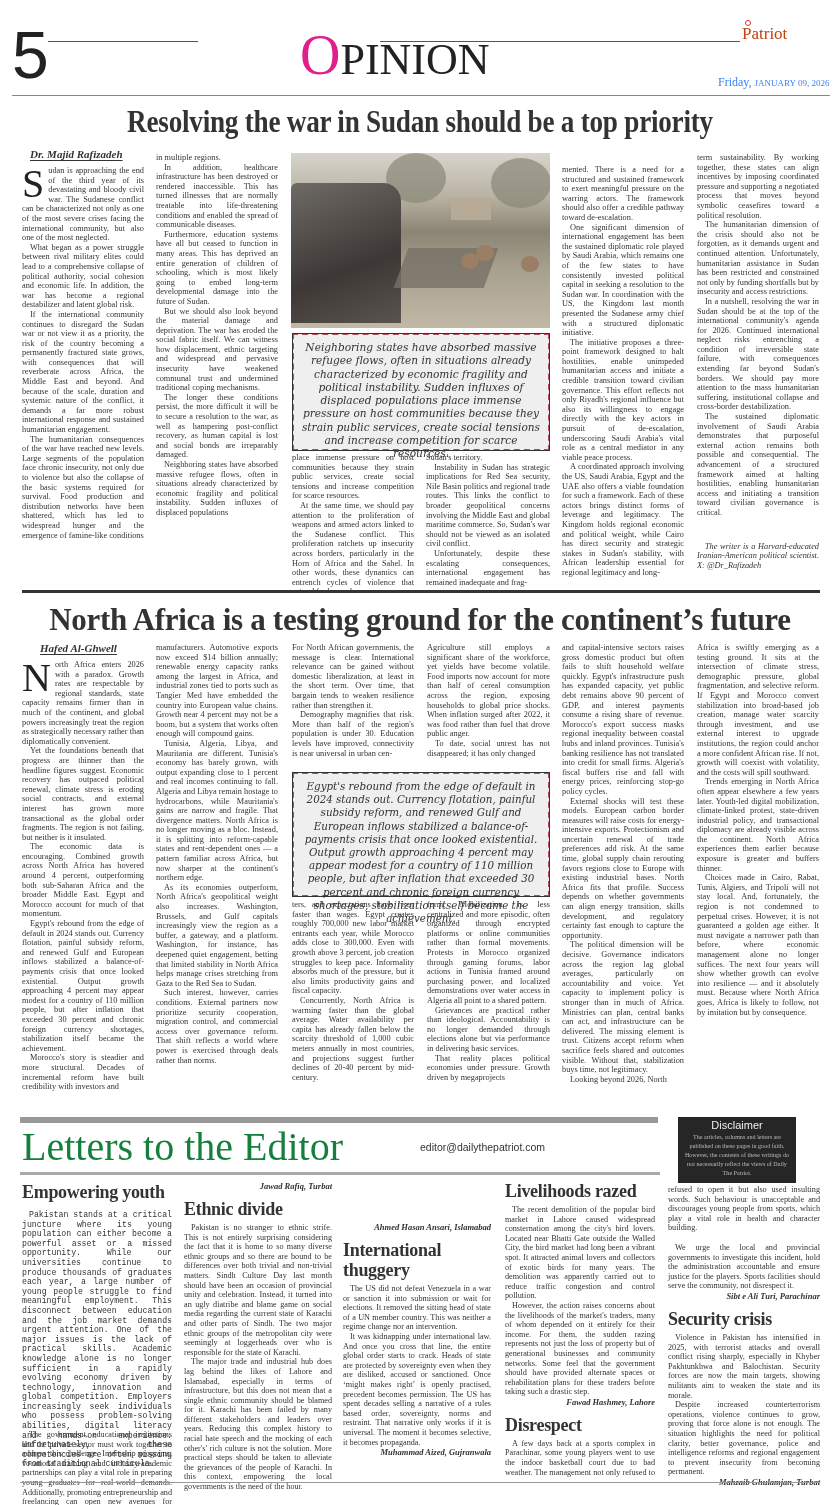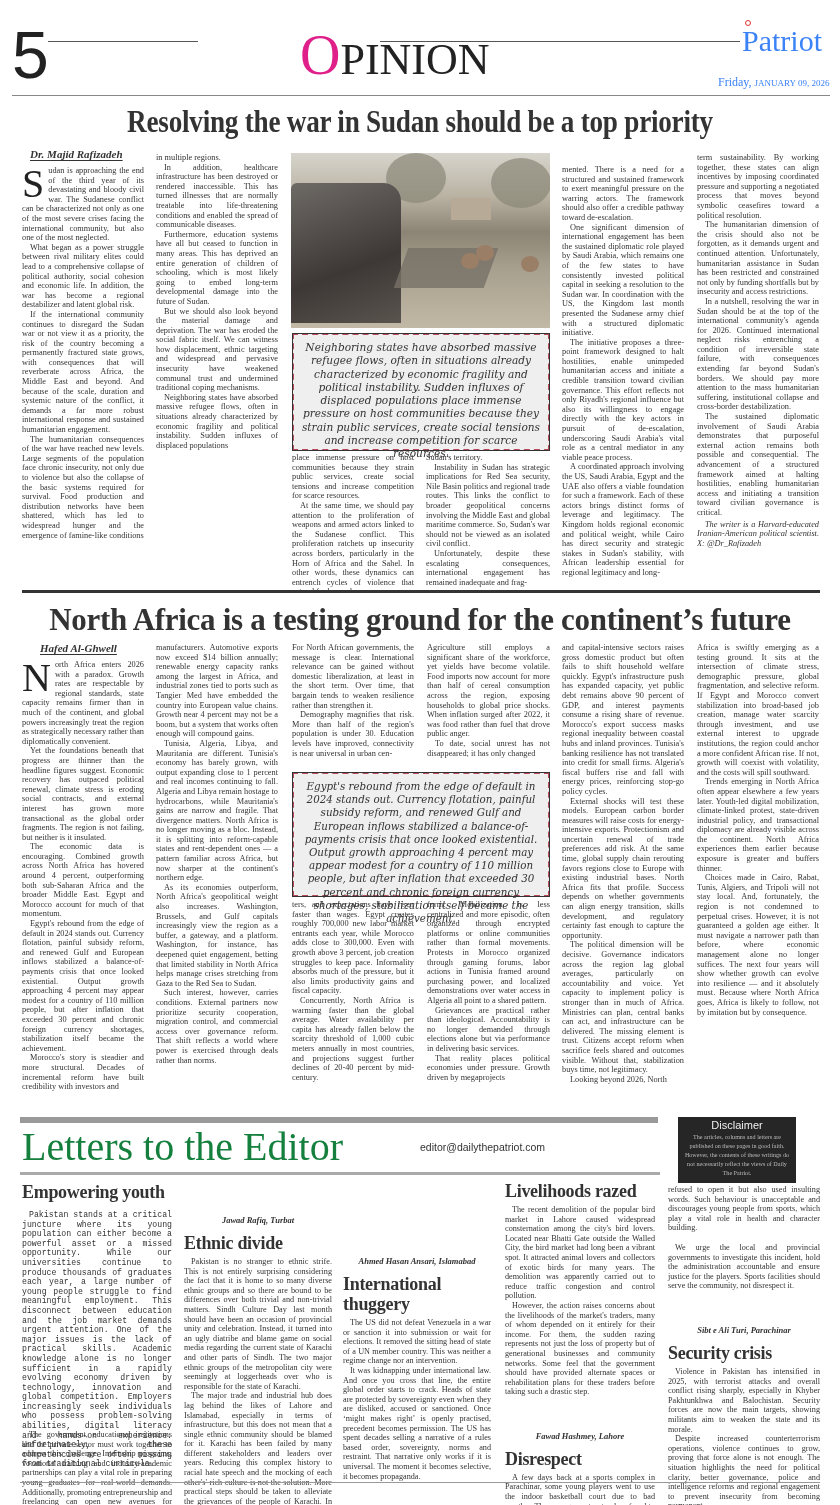--- a/index.html
+++ b/index.html
@@ -7,21 +7,21 @@
   .abs { position: absolute; }
   .body-text { font-family: "Liberation Serif", serif; font-size: 8.3px; line-height: 9.6px; text-align: justify; color: #333; hyphens: auto; }
   .body-text p { text-indent: 8px; }
   .body-text p.first { text-indent: 0; }
 
   
   .page-num { left: 12px; top: 22px; font-family: "Liberation Sans", sans-serif; font-size: 66px; line-height: 66px; color: #222; }
   .mast-line { top: 41px; height: 1px; background: #555; }
   .section-title { left: 300px; top: 30px; font-family: "Liberation Serif", serif; font-size: 44px; line-height: 50px; color: #222; letter-spacing: 0px; }
   .section-title .o { color: #e0208a; font-size: 56px; }
-  .brand { left: 742px; top: 24px; font-family: "Liberation Serif", serif; font-size: 30px; color: #3b82f6; }
+  .brand { left: 742px; top: 24px; font-family: "Liberation Serif", serif; font-size: 17px; color: #c2410c; }
   .brand-mark { left: 745px; top: 20px; width: 6px; height: 6px; border: 1px solid #d33; border-radius: 50%; }
   .dateline { left: 718px; top: 75px; font-family: Liberation Serif, serif; font-size: 12px; color: #3b82f6; white-space: nowrap; }
   .dateline .small { font-size: 9px; }
   .rule-top { left: 12px; top: 95px; width: 818px; height: 1px; background: #888; }
 
   .headline { font-family: "Liberation Serif", serif; font-weight: bold; color: #333; text-align: center; white-space: nowrap; letter-spacing: -0.3px; }
   .h1 { left: 0; width: 840px; top: 100px; font-size: 32px; line-height: 42px; transform: scaleX(0.85); transform-origin: center; }
   .h2 { left: 0; width: 840px; top: 600px; font-size: 31px; line-height: 40px; }
 
   .byline { font-family: "Liberation Serif", serif; font-style: italic; font-weight: bold; font-size: 11px; color: #333; text-decoration: underline; text-underline-offset: 2px; }
@@ -46,21 +46,21 @@
   .letters-band-top2 { left: 400px; top: 1117px; width: 258px; height: 6px; background: #999; }
   .letters-title { left: 22px; top: 1125px; font-family: "Liberation Serif", serif; font-size: 40px; line-height: 44px; color: #15803d; }
   .letters-band-bot { left: 20px; top: 1172px; width: 640px; height: 3px; background: #aaa; }
   .email { left: 420px; top: 1141px; font-family: "Liberation Sans", sans-serif; font-size: 10.5px; color: #333; }
   .disclaimer { left: 678px; top: 1117px; width: 118px; height: 66px; background: #262626; color: #ddd; text-align: center; padding-top: 2px; }
   .disclaimer .dt { font-family: "Liberation Sans", sans-serif; font-size: 11px; color: #eee; }
   .disclaimer .dd { font-family: "Liberation Serif", serif; font-size: 6.1px; line-height: 9px; color: #bbb; padding: 2px 4px; }
   .lt { font-family: "Liberation Serif", serif; font-weight: bold; color: #333; font-size: 18px; line-height: 20px; letter-spacing: -0.3px; }
   .letter-text { font-family: "Liberation Serif", serif; font-size: 8.2px; line-height: 9.6px; text-align: justify; color: #333; }
   .letter-text p { text-indent: 7px; }
-  .letter-sig { font-family: "Liberation Serif", serif; font-style: italic; font-weight: bold; font-size: 8.5px; text-align: center; color: #333; margin-top: 34px; }
+  .letter-sig { font-family: "Liberation Serif", serif; font-style: italic; font-weight: bold; font-size: 8.5px; text-align: right; color: #333; }
   .rule-bottom { left: 20px; top: 1482px; width: 800px; height: 1px; background: #999; }
 </style>
 </head>
 <body>
 
 <div class="abs page-num">5</div>
 <div class="abs mast-line" style="left:48px;width:150px;"></div>
 <div class="abs mast-line" style="left:380px;width:360px;"></div>
 <div class="abs section-title"><span class="o">O</span><span>PINION</span></div>
 <div class="abs brand-mark"></div>
@@ -75,20 +75,21 @@
   <p class="first"><span class="dropcap">S</span><span>udan is approaching the end of the third year of its devastating and bloody civil war. The Sudanese conflict can be characterized not only as one of the most severe crises facing the international community, but also one of the most neglected.</span></p>
   <p>What began as a power struggle between rival military elites could lead to a comprehensive collapse of political authority, social cohesion and economic life. In addition, the war has become a regional destabilizer and latent global risk.</p>
   <p>If the international community continues to disregard the Sudan war or not view it as a priority, the risk of the country becoming a permanently fractured state grows, with consequences that will reverberate across Africa, the Middle East and beyond. And because of the scale, duration and systemic nature of the conflict, it demands a far more robust international response and sustained humanitarian engagement.</p>
   <p>The humanitarian consequences of the war have reached new levels. Large segments of the population face chronic insecurity, not only due to violence but also the collapse of the basic systems required for survival. Food production and distribution networks have been shattered, which has led to widespread hunger and the emergence of famine-like conditions</p>
 </div>
 <div class="abs body-text" style="left:156px;top:153px;width:122px;height:437px;overflow:hidden;">
   <p class="first">in multiple regions.</p>
   <p>In addition, healthcare infrastructure has been destroyed or rendered inaccessible. This has turned illnesses that are normally treatable into life-threatening conditions and enabled the spread of communicable diseases.</p>
   <p>Furthermore, education systems have all but ceased to function in many areas. This has deprived an entire generation of children of schooling, which is most likely going to embed long-term developmental damage into the future of Sudan.</p>
   <p>But we should also look beyond the material damage and deprivation. The war has eroded the social fabric itself. We can witness how displacement, ethnic targeting and widespread and pervasive insecurity have weakened communal trust and undermined traditional coping mechanisms.</p>
+  <p>The longer these conditions persist, the more difficult it will be to secure a resolution to the war, as well as hampering post-conflict recovery, as human capital is lost and social bonds are irreparably damaged.</p>
   <p>Neighboring states have absorbed massive refugee flows, often in situations already characterized by economic fragility and political instability. Sudden influxes of displaced populations</p>
 </div>
 
 <div class="abs photo">
   <div class="tree" style="left:95px;top:0;"></div>
   <div class="tree" style="left:200px;top:5px;"></div>
   <div class="house"></div>
   <div class="veh"></div>
   <div class="debris"></div>
   <div class="pot" style="left:170px;top:100px;"></div>
@@ -110,21 +111,21 @@
   <p class="first">mented. There is a need for a structured and sustained framework to exert meaningful pressure on the warring actors. The framework should also offer a credible pathway toward de-escalation.</p>
   <p>One significant dimension of international engagement has been the sustained diplomatic role played by Saudi Arabia, which remains one of the few states to have consistently invested political capital in seeking a resolution to the Sudan war. In coordination with the US, the Kingdom last month presented the Sudanese army chief with a structured diplomatic initiative.</p>
   <p>The initiative proposes a three-point framework designed to halt hostilities, enable unimpeded humanitarian access and initiate a credible transition toward civilian governance. This effort reflects not only Riyadh's regional influence but also its willingness to engage directly with the key actors in pursuit of de-escalation, underscoring Saudi Arabia's vital role as a central mediator in any viable peace process.</p>
   <p>A coordinated approach involving the US, Saudi Arabia, Egypt and the UAE also offers a viable foundation for such a framework. Each of these actors brings distinct forms of leverage and legitimacy. The Kingdom holds regional economic and political weight, while Cairo has direct security and strategic stakes in Sudan's stability, with African leadership essential for regional legitimacy and long-</p>
 </div>
 <div class="abs body-text" style="left:697px;top:153px;width:122px;height:437px;overflow:hidden;">
   <p class="first">term sustainability. By working together, these states can align incentives by imposing coordinated pressure and supporting a negotiated process that moves beyond symbolic ceasefires toward a political resolution.</p>
   <p>The humanitarian dimension of the crisis should also not be forgotten, as it demands urgent and continued attention. Unfortunately, humanitarian assistance in Sudan has been restricted and constrained not only by funding shortfalls but by insecurity and access restrictions.</p>
   <p>In a nutshell, resolving the war in Sudan should be at the top of the international community's agenda for 2026. Continued international neglect risks entrenching a condition of irreversible state failure, with consequences extending far beyond Sudan's borders. We should pay more attention to the mass humanitarian suffering, institutional collapse and cross-border destabilization.</p>
   <p>The sustained diplomatic involvement of Saudi Arabia demonstrates that purposeful external action remains both possible and consequential. The advancement of a structured framework aimed at halting hostilities, enabling humanitarian access and initiating a transition toward civilian governance is critical.</p>
-  <p class="sig" style="margin-top:2px;">The writer is a Harvard-educated Iranian-American political scientist. X: @Dr_Rafizadeh</p>
+  <p class="sig" style="margin-top:24px;">The writer is a Harvard-educated Iranian-American political scientist. X: @Dr_Rafizadeh</p>
 </div>
 
 <div class="abs rule-mid"></div>
 
 <div class="abs headline h2">North Africa is a testing ground for the continent’s future</div>
 <div class="abs byline" style="left:40px;top:642px;">Hafed Al-Ghwell</div>
 
 <div class="abs body-text" style="left:22px;top:660px;width:122px;height:450px;overflow:hidden;">
   <p class="first"><span class="dropcap">N</span><span>orth Africa enters 2026 with a paradox. Growth rates are respectable by regional standards, state capacity remains firmer than in much of the continent, and global powers increasingly treat the region as strategically necessary rather than diplomatically convenient.</span></p>
   <p>Yet the foundations beneath that progress are thinner than the headline figures suggest. Economic recovery has outpaced political renewal, climate stress is eroding social contracts, and external interest has grown more transactional as the global order fragments. The region is not failing, but neither is it insulated.</p>

